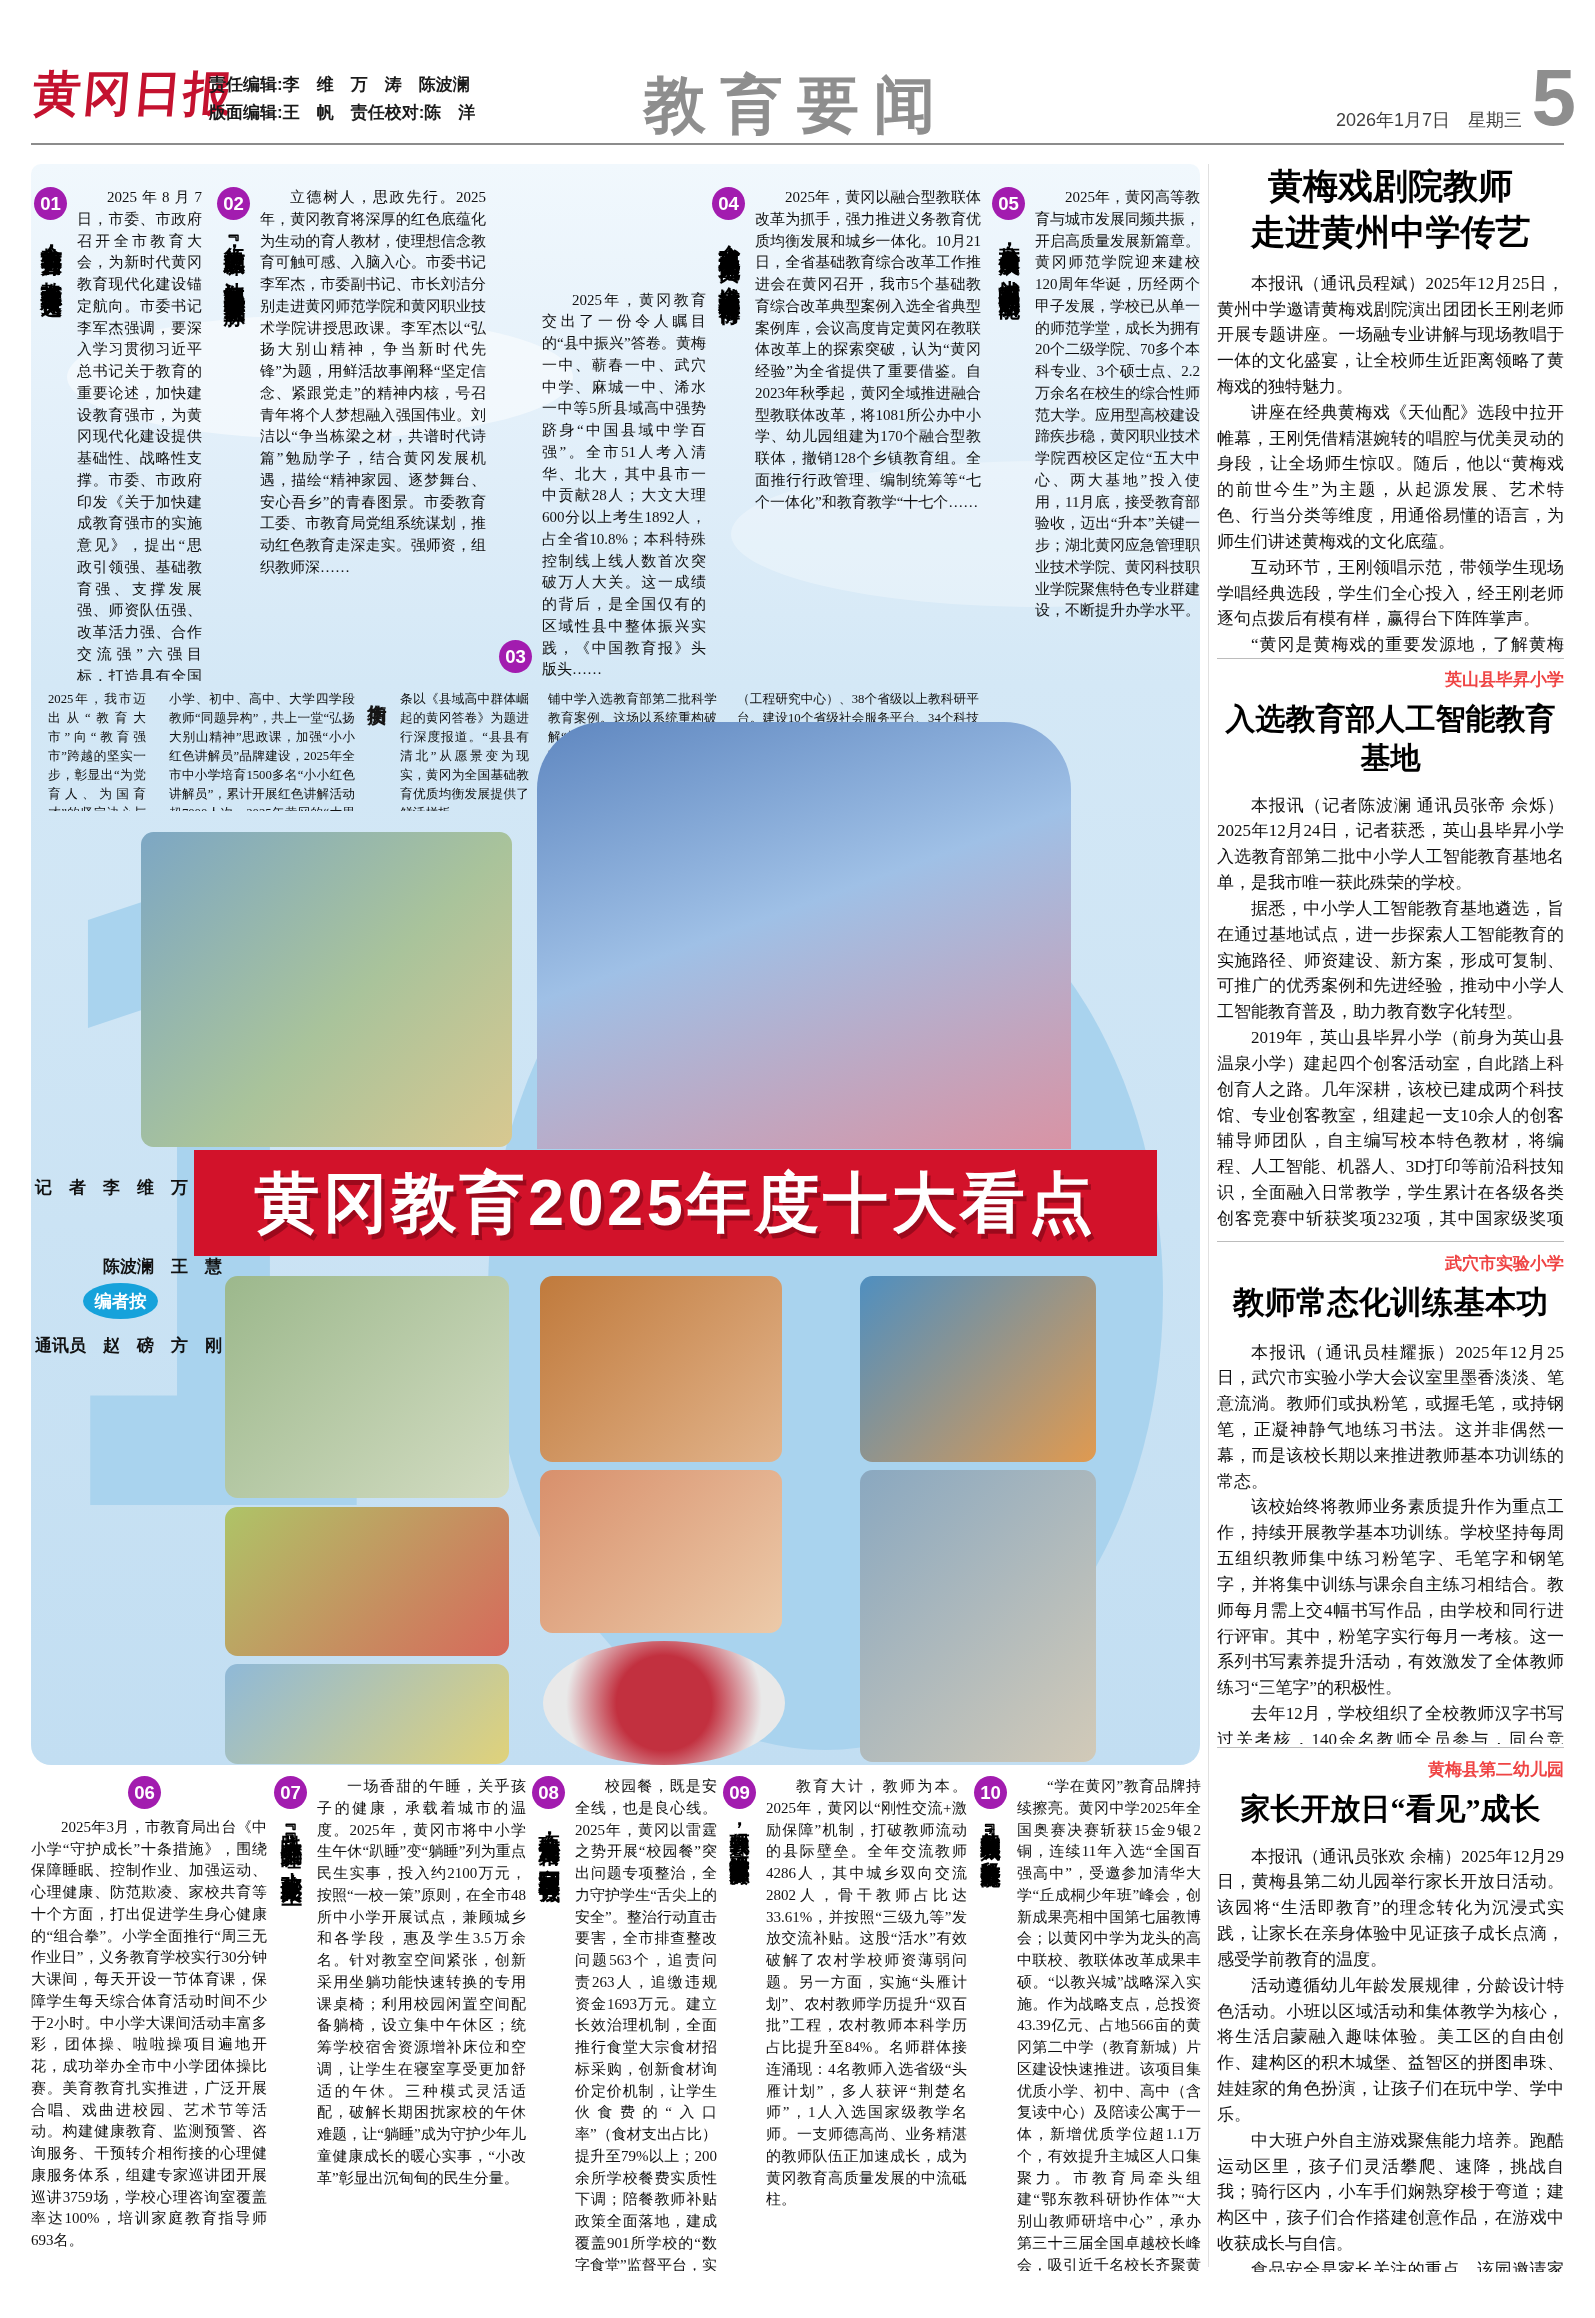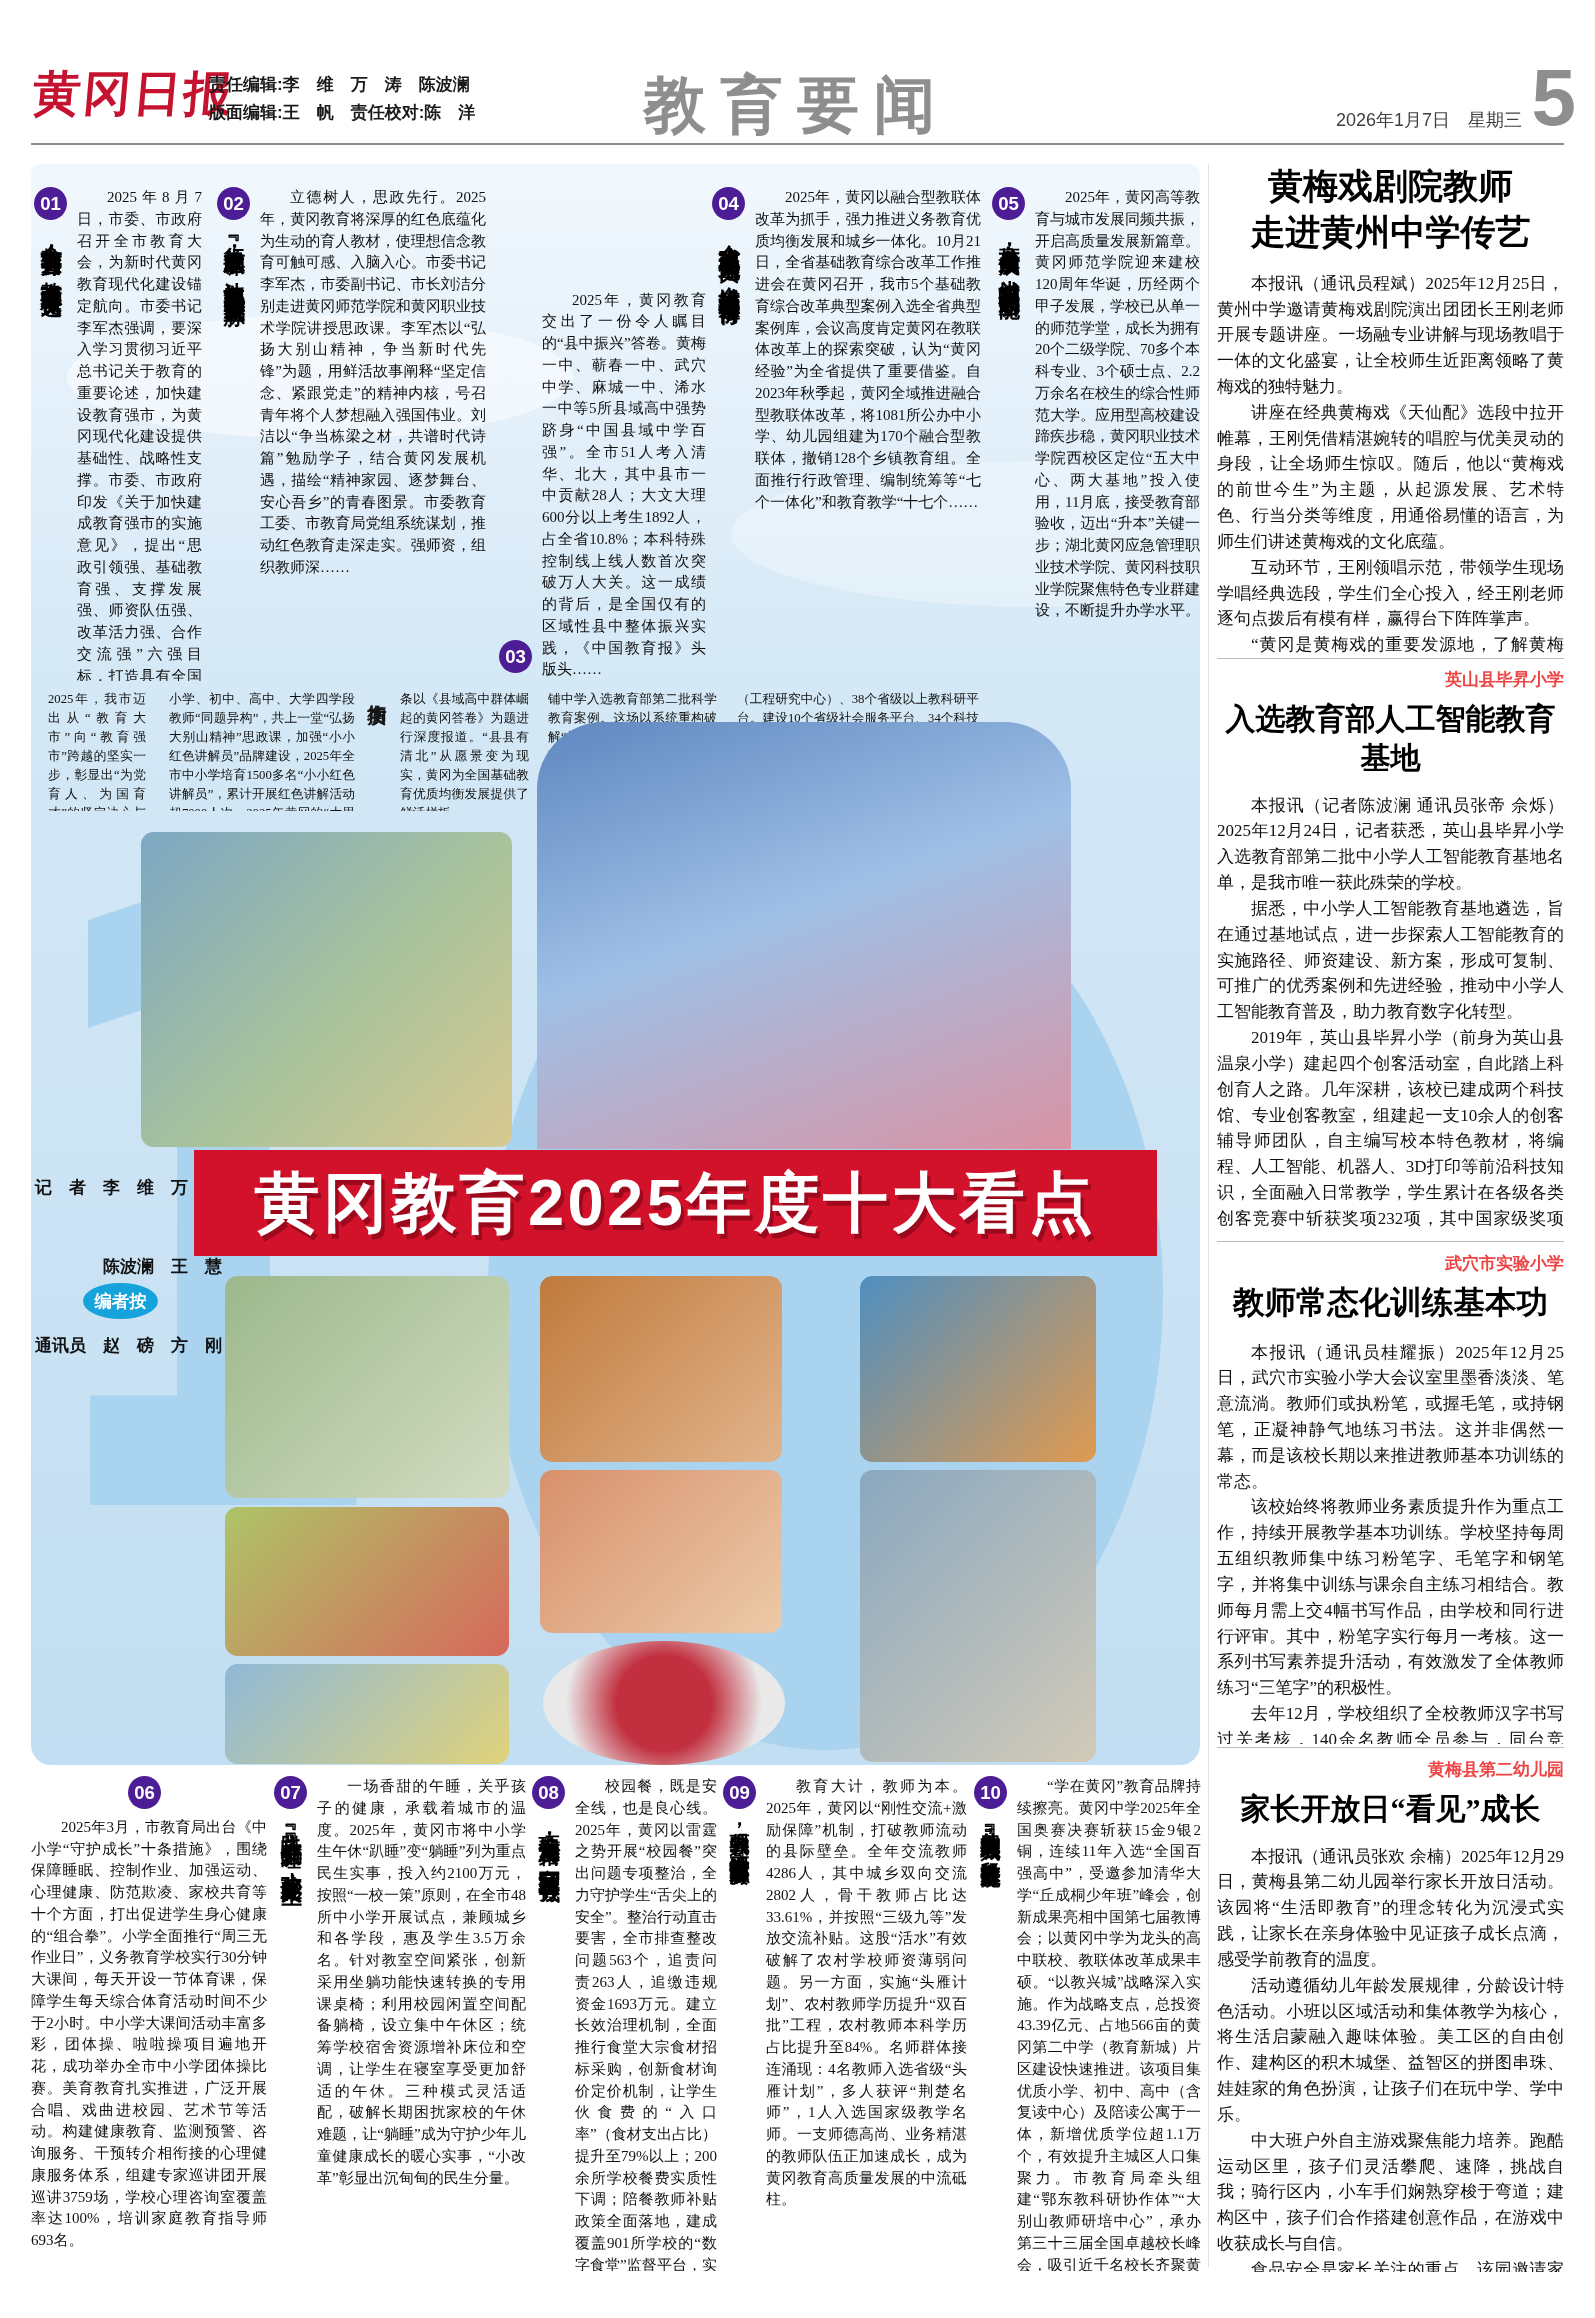--- a/index.html
+++ b/index.html
@@ -22,21 +22,21 @@
           background:linear-gradient(180deg,#f1f8fd 0%,#e0eef9 60%,#d4e8f6 100%);border-radius:10px 10px 0 0;}
   .bg-mid{left:31px;top:683px;width:1169px;height:1082px;
           background:linear-gradient(180deg,#d4e8f6,#c2def2);border-radius:0 0 20px 20px;}
   .cloud{background:rgba(255,255,255,.5);border-radius:50%;}
   .big-one{left:29px;top:792px;font-size:843px;line-height:1;font-weight:700;color:#a9d3ee;
            font-family:"DejaVu Sans","Liberation Sans",sans-serif;transform:scaleX(.62);transform-origin:left top;z-index:1;}
   .big-zero{left:488px;top:839px;width:675px;height:911px;border-radius:50%;background:#a9d3ee;z-index:1;}
   
   .article{display:flex;align-items:stretch;}
   .a-left{display:flex;flex-direction:column;align-items:center;margin-right:9px;flex:0 0 35px;}
-  .badge{width:33px;height:33px;border-radius:50%;background:#4c1d95;color:#fff;display:flex;
+  .badge{width:33px;height:33px;border-radius:50%;background:#a21caf;color:#fff;display:flex;
          align-items:center;justify-content:center;font-size:18.6px;font-weight:700;
          font-family:"Liberation Sans","DejaVu Sans",sans-serif;}
   .vhead{writing-mode:vertical-rl;text-orientation:upright;margin-top:7.9px;flex:1;overflow:hidden;
          font-family:"Liberation Sans","DejaVu Sans",sans-serif;font-weight:900;color:#000;
          font-size:21.4px;letter-spacing:1.7px;line-height:1.35;}
   .vh-sm{font-size:18.6px;letter-spacing:0.6px;}
   .vh-md{font-size:20px;letter-spacing:0.6px;}
   .abody{flex:1;overflow:hidden;font-size:15px;line-height:1.45;text-align:justify;color:#101010;}
   .abody p{margin:0;text-indent:2em;}
   .cont{overflow:hidden;font-size:12.7px;line-height:1.5;text-align:justify;color:#101010;z-index:2;}

